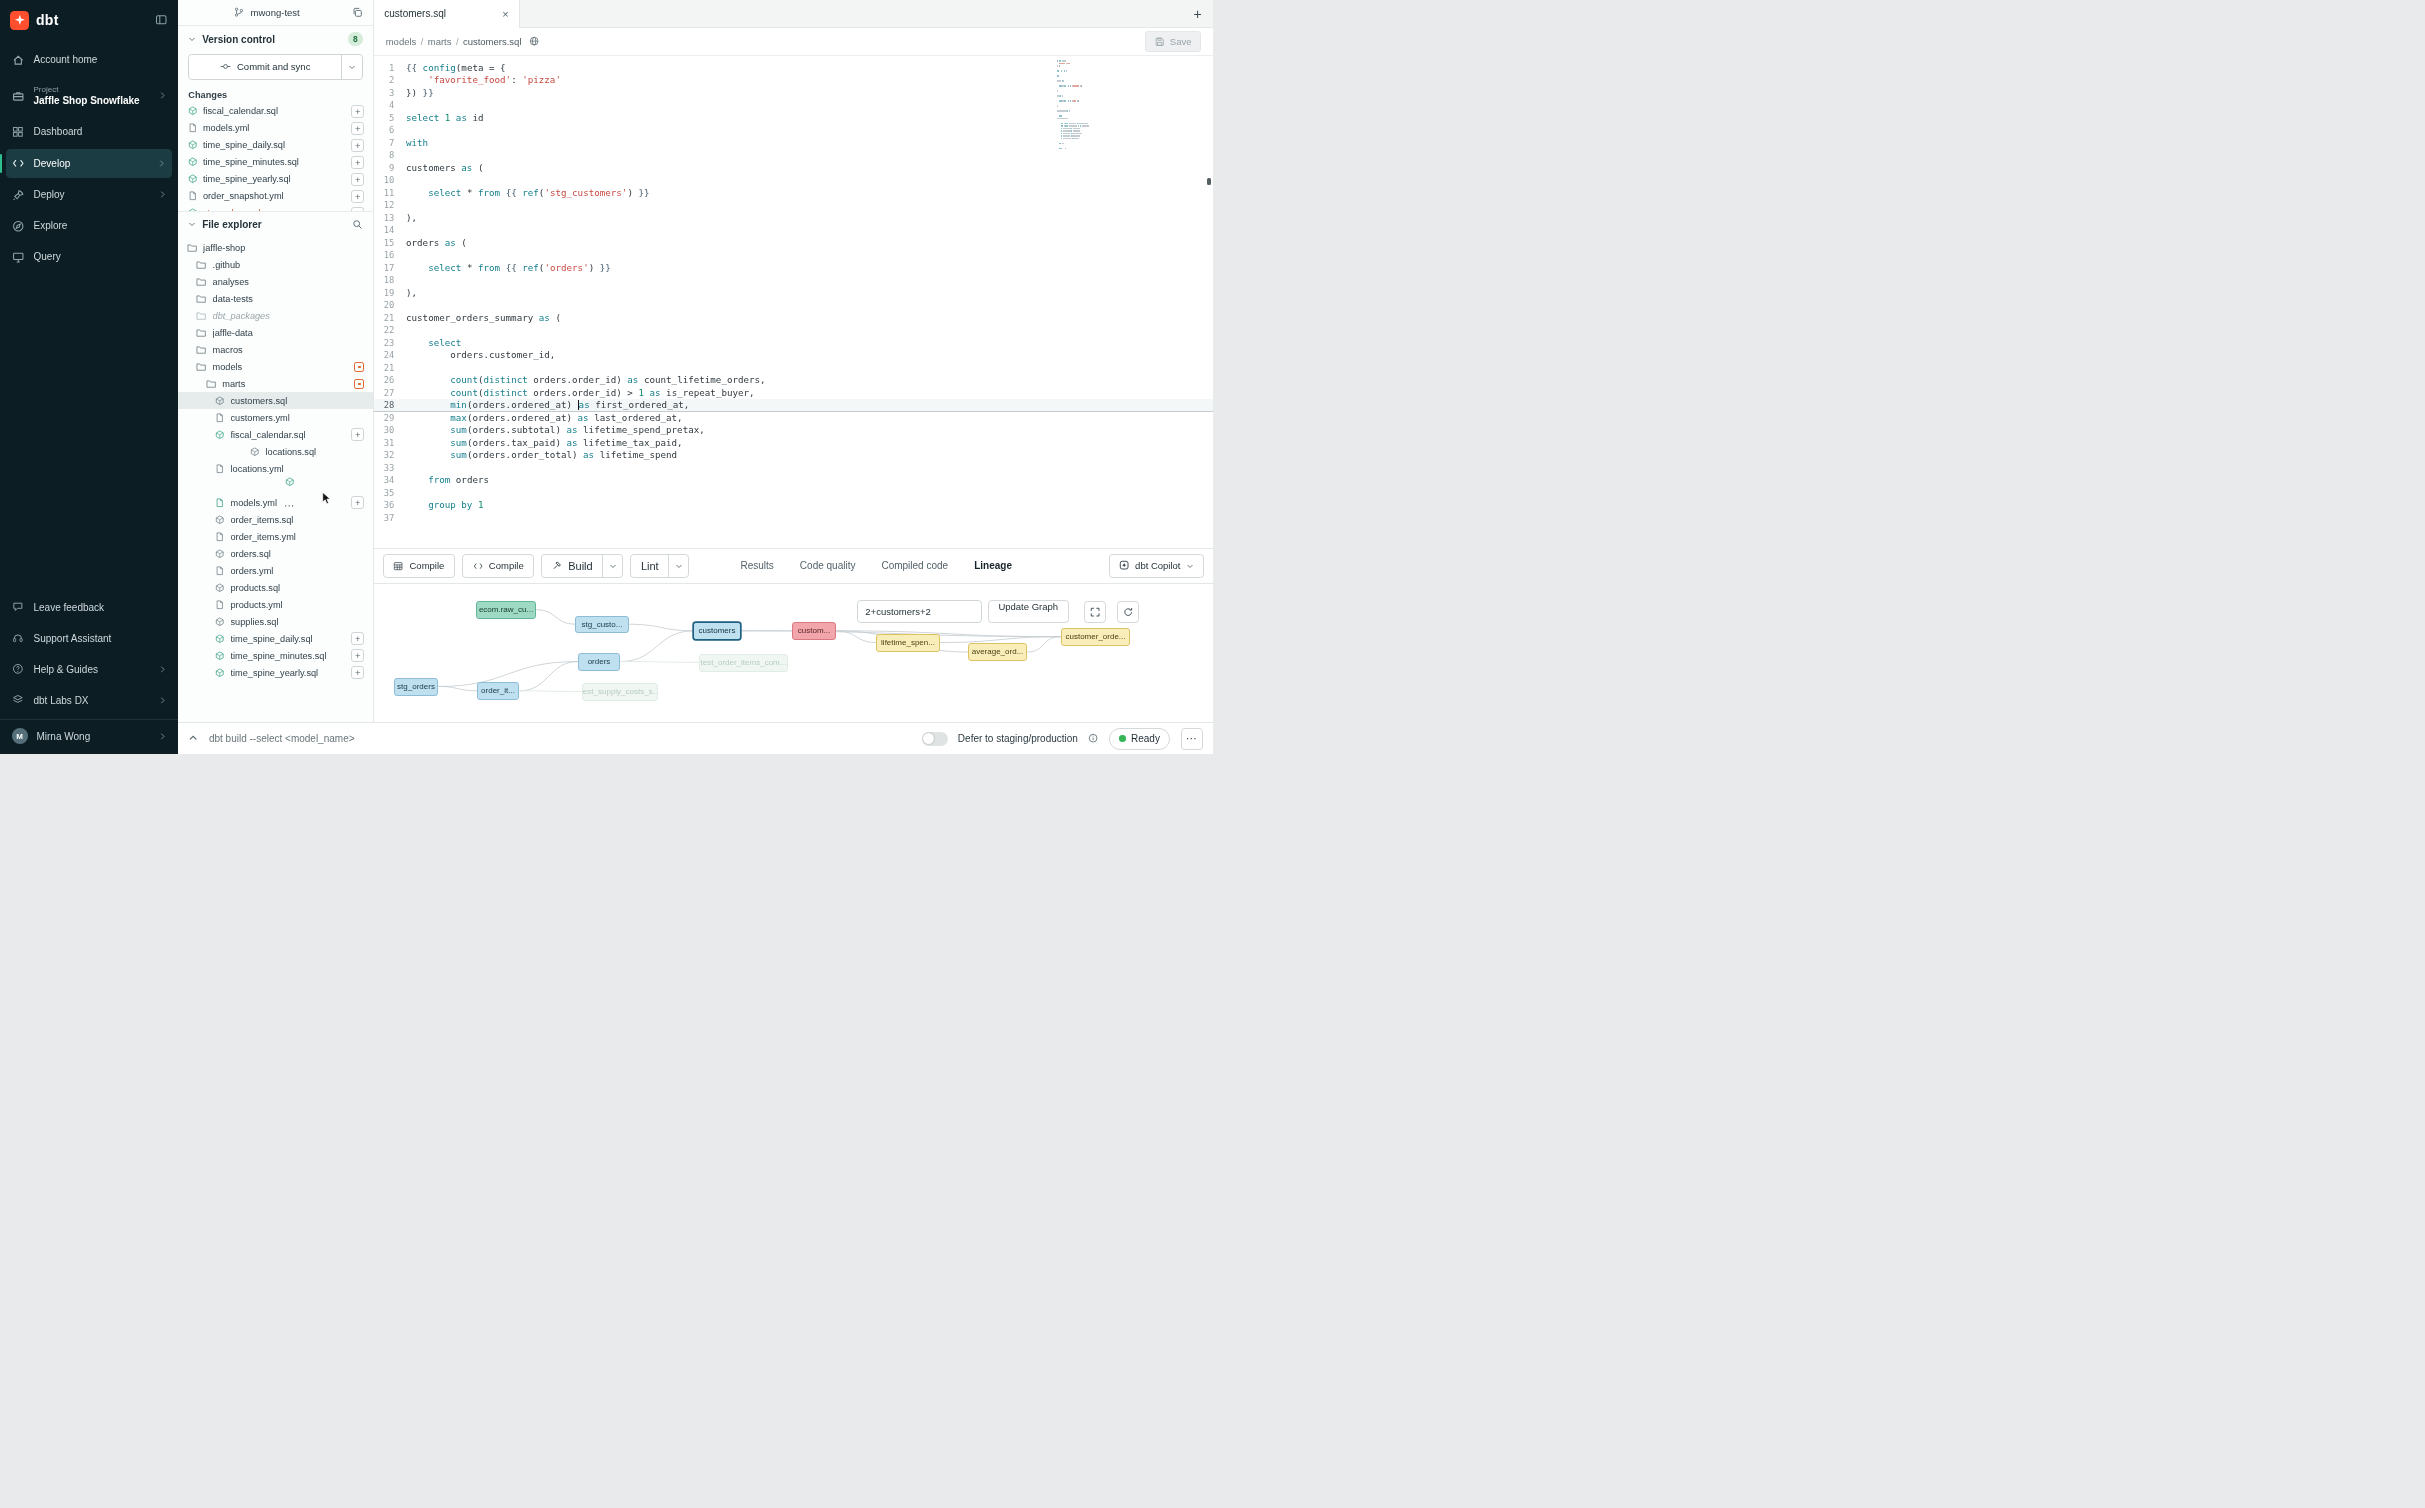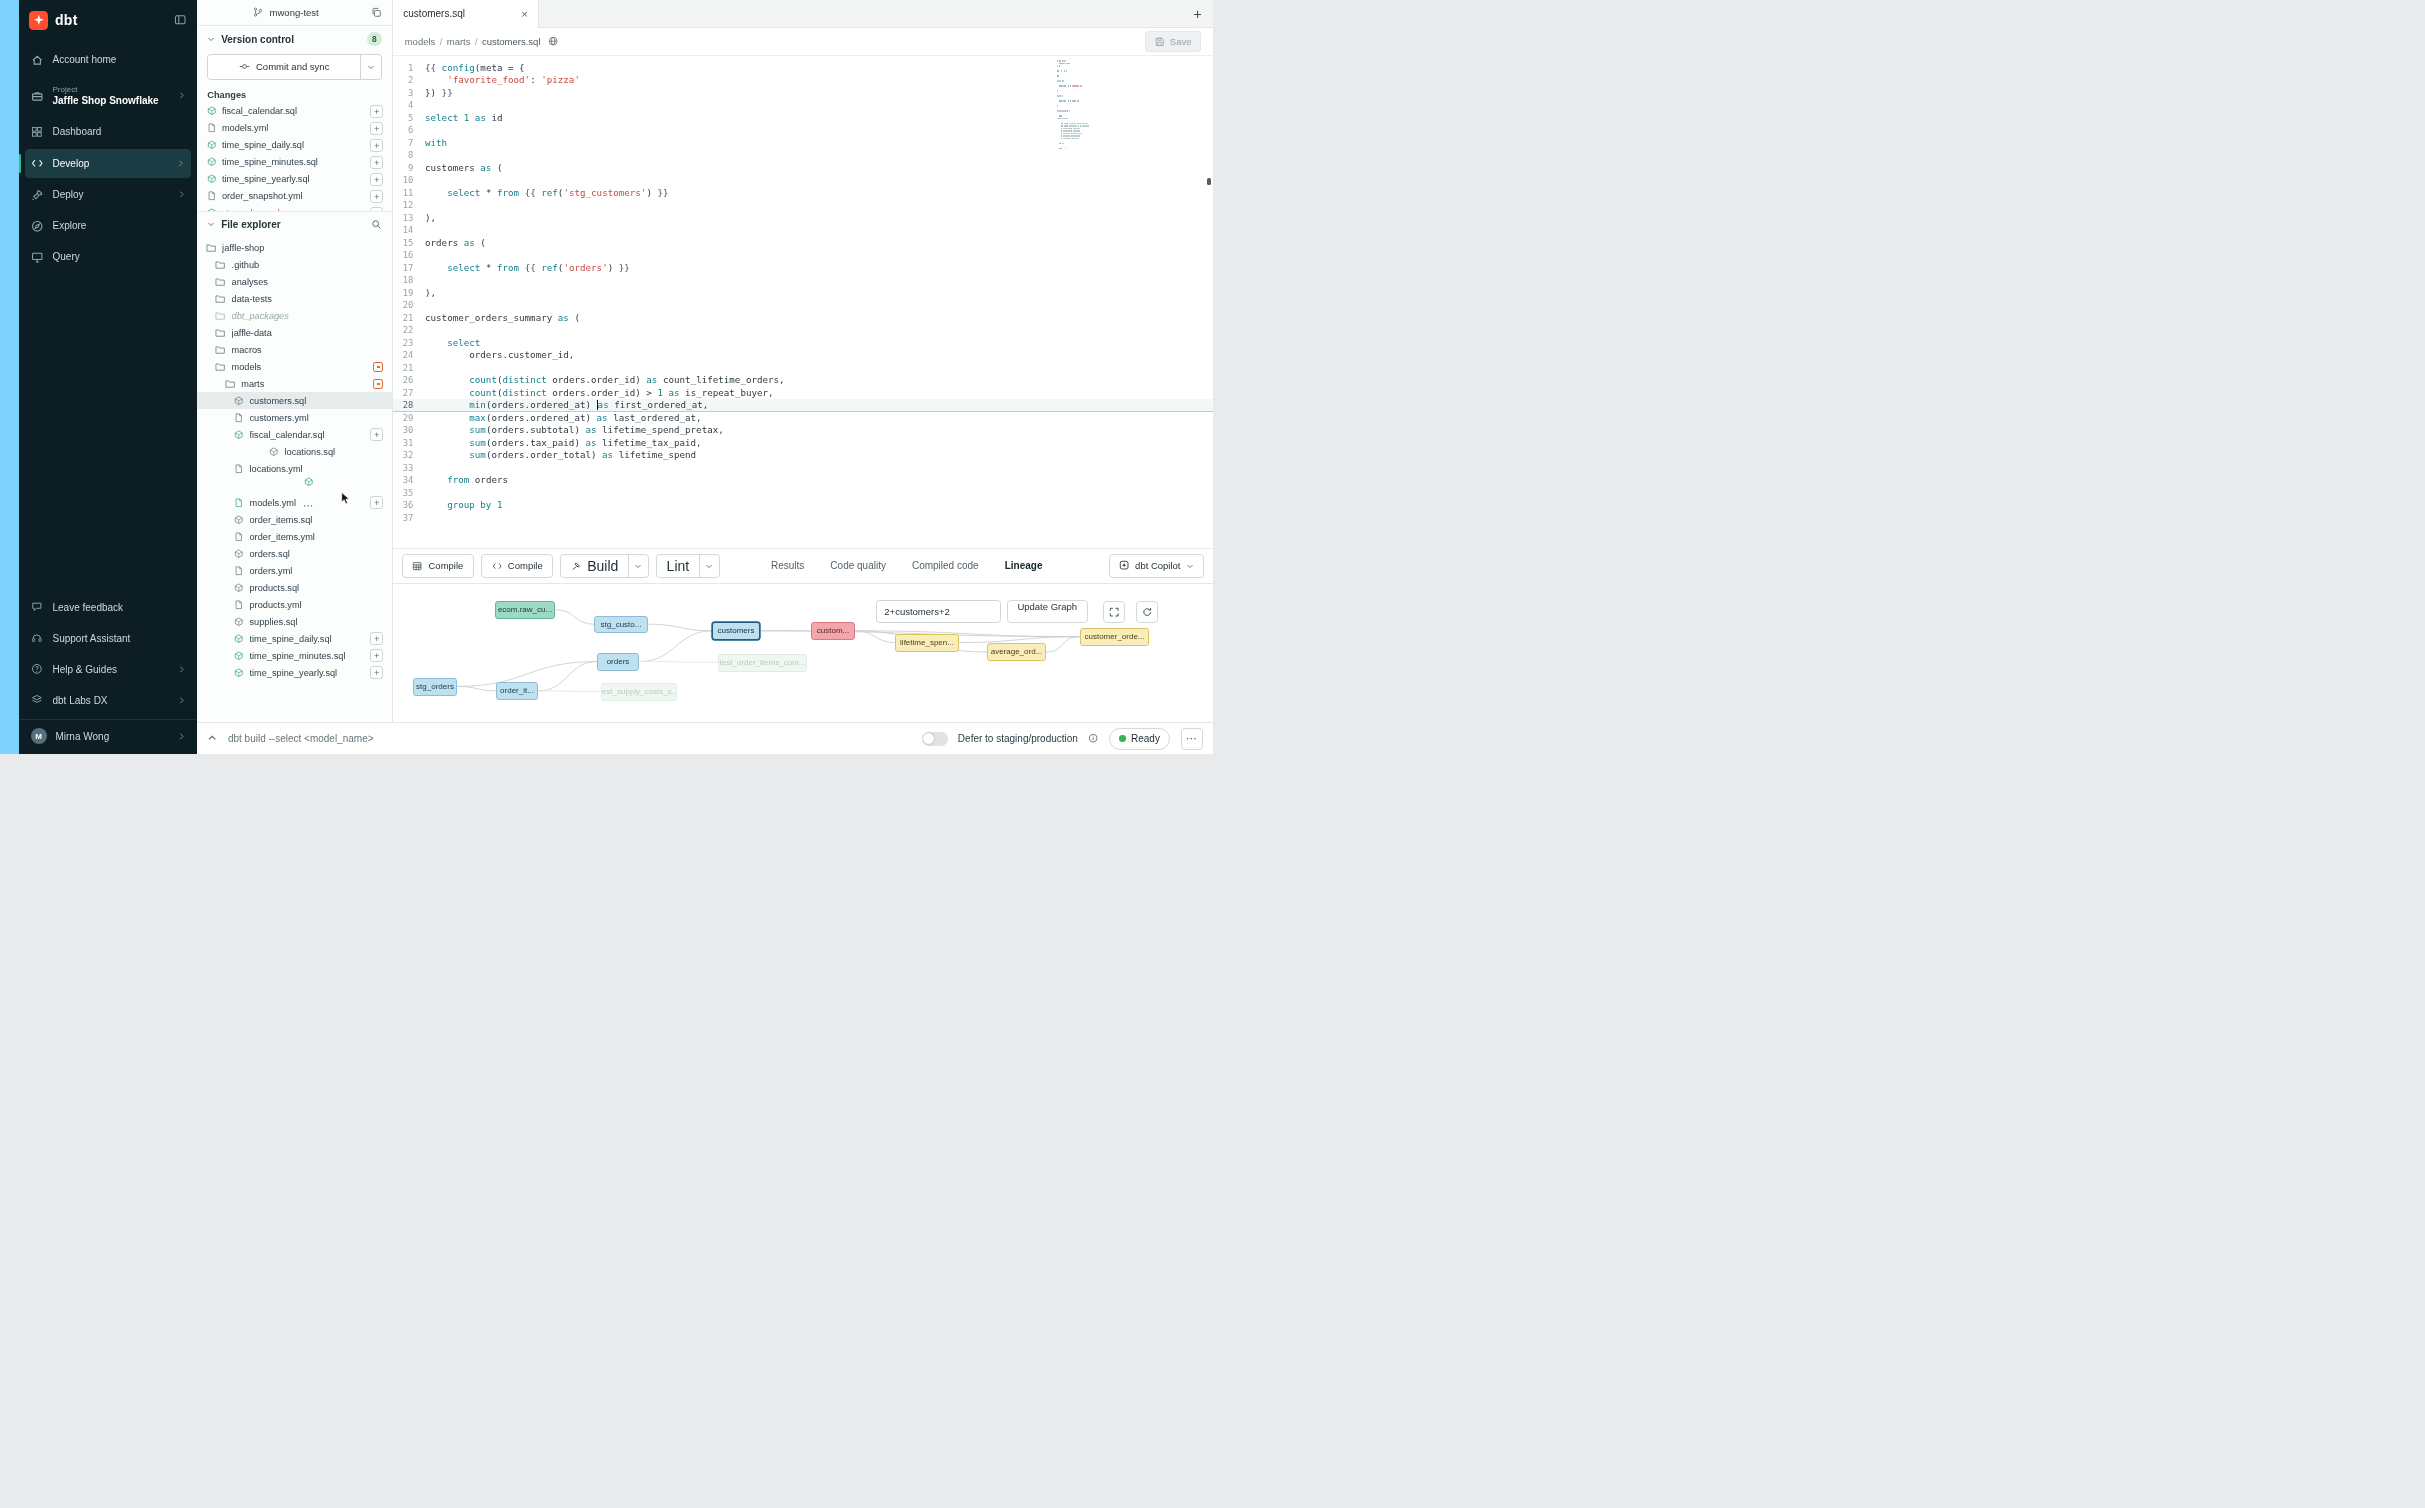--- a/index.html
+++ b/index.html
@@ -1,18 +1,18 @@
 <!DOCTYPE html>
 <html style="font-size:11.7px"><head>
 <meta charset="utf-8">
 <style>
   * { box-sizing: border-box; margin: 0; padding: 0; }
   html,body { background:#e8eaeb; }
   body { font-family: "Liberation Sans", sans-serif; }
-  .app { width:1213px; height:754px; display:flex; overflow:hidden; background:#7dd3fc; position:relative;padding-left:19px; }
+  .app { width:1213px; height:754px; display:flex; overflow:hidden; background:#7dd3fc; position:relative; }
 
   
   .sidebar { width:178px; flex:none; background:#0c1e24; color:#d7dfe2; display:flex; flex-direction:column; }
   .logo-row { height:40px; display:flex; align-items:center; padding:0 10.3px; gap:6.6px; }
   .logo-mark { width:19px; height:19px; border-radius:4.4px; background:#ff4f2e; display:flex; align-items:center; justify-content:center; flex:none; }
   .logo-text { font-size:14px; font-weight:bold; color:#fff; letter-spacing:0.4px; }
   .collapse { margin-left:auto; color:#8ba0a7; display:flex; cursor:pointer; }
   nav { padding:4.4px 0; }
   .nav-item { height:31px; display:flex; align-items:center; gap:8.8px; padding:0 11.7px; font-size:10px; color:#cfd9dc; position:relative; cursor:pointer; }
   .nav-item .nic { width:13px; display:flex; justify-content:center; color:#93a7ad; flex:none; }
@@ -91,21 +91,21 @@
   .caret { display:inline-block; width:1.1px; height:9.5px; background:#111; vertical-align:-1.5px; }
   .minimap { position:absolute; right:108px; top:4.4px; width:48px; }
   .mm-row { height:1.5px; margin-bottom:1px; display:flex; gap:0.7px; }
   .mm-row span { height:1.5px; display:inline-block; }
   .vscroll-thumb { position:absolute; right:2.2px; top:122px; width:3.7px; height:7.3px; border-radius:1.5px; background:#555f64; }
 
   .toolbar { height:35px; border-top:0.7px solid #e6e9ea; display:flex; align-items:center; padding:0 8.8px; gap:7.3px; flex:none; }
   .tbtn { height:23.4px; display:flex; align-items:center; gap:5.9px; padding:0 9.5px; background:#fff; border:0.7px solid #d3d8da; border-radius:3.7px; font-size:9.5px; color:#1f2d33; cursor:pointer; }
   .tbtn .tic { display:flex; color:#3d4c53; }
   .split { display:flex; height:23.4px; border:0.7px solid #d3d8da; border-radius:3.7px; overflow:hidden; background:#fff; }
-  .split .main-seg { display:flex; align-items:center; gap:5.9px; padding:0 9.5px; font-size:14px; color:#1f2d33; cursor:pointer; }
+  .split .main-seg { display:flex; align-items:center; gap:5.9px; padding:0 9.5px; font-size:11px; color:#1f2d33; cursor:pointer; }
   .split .caret-seg { width:20px; border-left:0.7px solid #d3d8da; display:flex; align-items:center; justify-content:center; color:#5b6a70; cursor:pointer; }
   .panel-tabs { display:flex; margin-left:31px; height:35px; }
   .ptab { padding:0 13px; display:flex; align-items:center; font-size:10px; color:#53626a; cursor:pointer; border-bottom:1.5px solid transparent; }
   .ptab.active { color:#16242a; font-weight:bold; border-bottom-color:#16242a; }
   .copilot-btn { margin-left:auto; height:23.4px; display:flex; align-items:center; gap:5.9px; padding:0 8.8px; border:0.7px solid #d3d8da; border-radius:3.7px; background:#fff; font-size:9.5px; color:#1f2d33; cursor:pointer; }
 
   .lineage { height:139px; flex:none; border-top:0.7px solid #e4e7e8; position:relative; background:#fff; overflow:hidden; }
   .edge-svg { position:absolute; inset:0; }
   .edge { fill:none; stroke:#c8cfd3; stroke-width:1.2; }
   .edge.ghost { stroke:#dfe9e3; }

